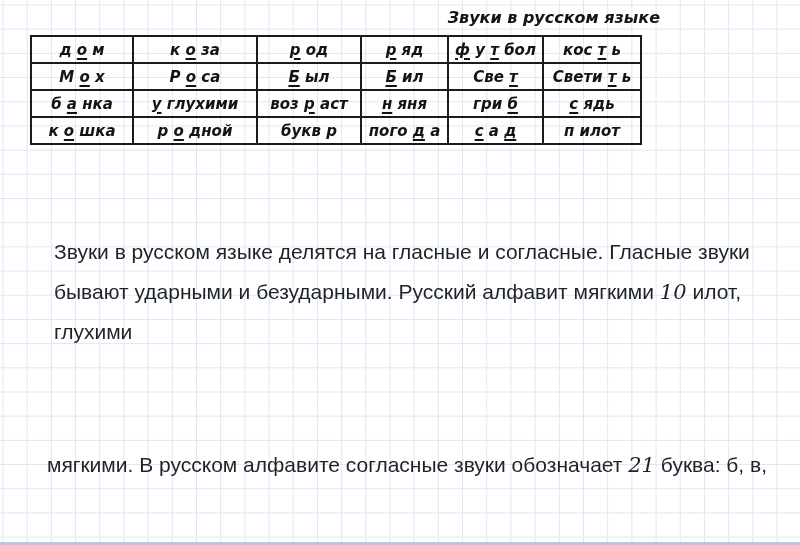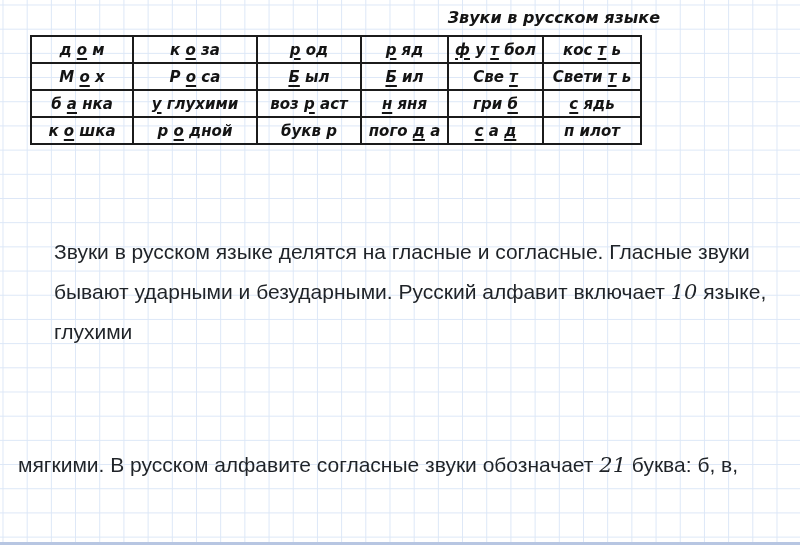--- a/index.html
+++ b/index.html
@@ -41,21 +41,21 @@
   .seg-u { font-weight: 700; text-decoration: underline; text-decoration-thickness: 2px; text-underline-offset: 3px; }
   .seg-b { font-weight: 700; }
   .seg-m  { font-family: "DejaVu Serif", serif; font-style: italic; }
   .seg-mi { font-family: "DejaVu Serif", serif; font-style: italic; }
   
   .text-block { position: absolute; left: 18px; width: 778px; }
   .text-block-1 { top: 232px; margin-left: 36px; }
   .text-block-2 { top: 443px; }
   .text-line { white-space: nowrap; font-size: 21px; }
   .text-block-1 .text-line { line-height: 40px; height: 40px; }
-  .text-block-2 .text-line { line-height: 44px; height: 44px; }
+  .text-block-2 .text-line { line-height: 44px; height: 44px; text-align: center; }
 </style>
 </head>
 <body>
 
 <div class="tbl-title">Звуки в русском языке</div>
 
 <table class="sounds">
   <colgroup>
     <col style="width:102px">
       <col style="width:124px">
@@ -95,21 +95,21 @@
     <td><span>букв </span><span class="seg-b">р</span></td>
     <td><span>пого </span><span class="seg-u">д</span><span> а</span></td>
     <td><span class="seg-u">с</span><span> а </span><span class="seg-u">д</span></td>
     <td><span class="seg-b">п</span><span> илот</span></td>
   </tr>
 </tbody>
   </table>
 
 <div class="text-block text-block-1">
   <div class="text-line"><span>Звуки в русском языке делятся на гласные и согласные. Гласные звуки</span></div>
-  <div class="text-line"><span>бывают ударными и безударными. Русский алфавит включает </span><span class="seg-m">10</span><span> языке,</span></div>
+  <div class="text-line"><span>бывают ударными и безударными. Русский алфавит мягкими </span><span class="seg-m">10</span><span> илот,</span></div>
   <div class="text-line"><span>глухими</span></div>
 </div>
 
 <div class="text-block text-block-2">
   <div class="text-line"><span>мягкими. В русском алфавите согласные звуки обозначает </span><span class="seg-m">21</span><span> буква: б, в,</span></div>
 </div>
 
 <div class="bottom-edge"></div>
 
 </body></html>

